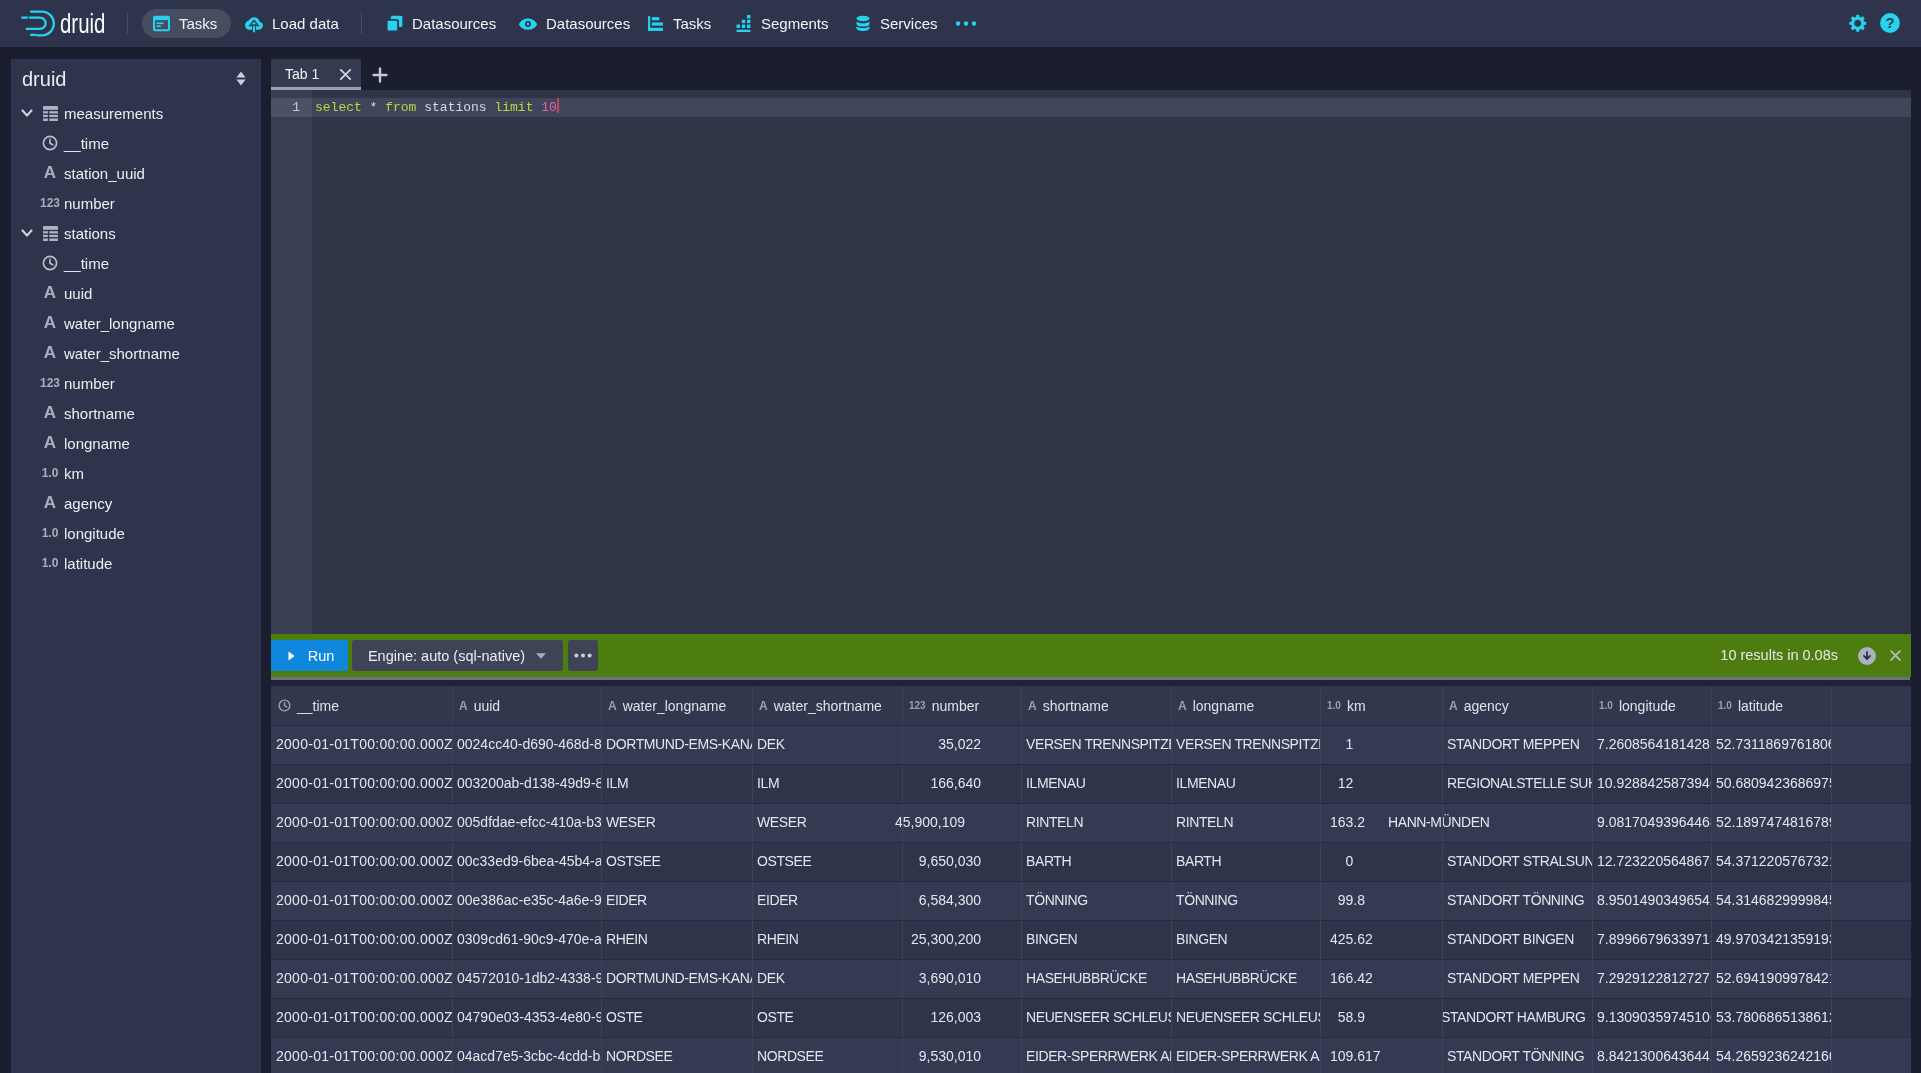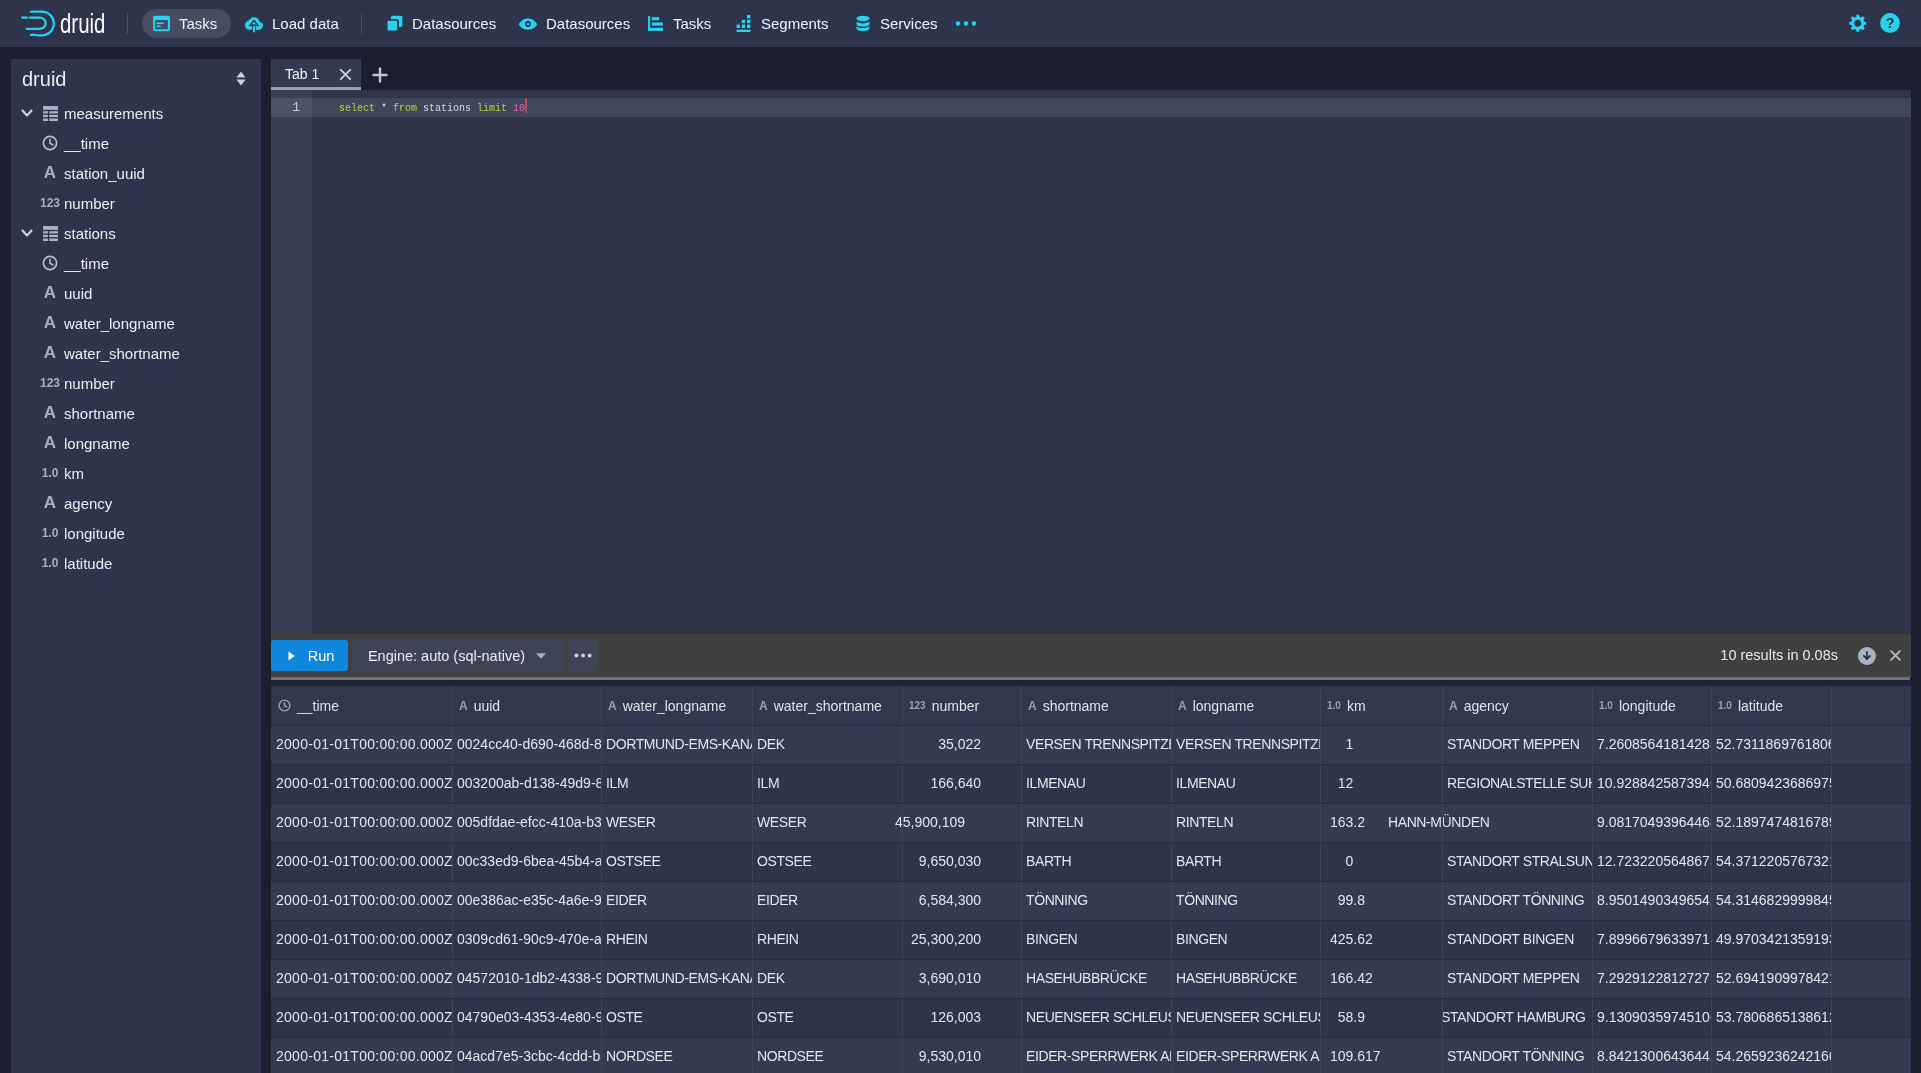--- a/index.html
+++ b/index.html
@@ -25,26 +25,26 @@
 .numic{color:#a9afbd;font-weight:bold;font-size:12px;letter-spacing:0;}
 
 #tab1{position:absolute;left:271px;top:59px;width:90px;height:31px;background:#343a4f;}
 #tab1 .t{position:absolute;left:14px;top:7px;font-size:14px;color:#f0f2f7;}
 #tabline{position:absolute;left:271px;top:87px;width:90px;height:3px;background:#9aa1b3;}
 
 #editor{position:absolute;left:271px;top:90px;width:1640px;height:544px;background:#2f3447;}
 #gutter{position:absolute;left:0px;top:0px;width:41px;height:544px;background:#394053;}
 #linehl{position:absolute;left:41px;top:8px;width:1599px;height:19px;background:#404659;}
 #gutterhl{position:absolute;left:0px;top:8px;width:41px;height:19px;background:#4c5265;}
-#code{position:absolute;left:68px;top:8px;height:19px;line-height:19px;font-family:"Liberation Mono",monospace;font-size:10px;white-space:pre;}
+#code{position:absolute;left:44px;top:8px;height:19px;line-height:19px;font-family:"Liberation Mono",monospace;font-size:13px;white-space:pre;}
 #lnum{position:absolute;left:0;top:8px;width:29px;height:19px;line-height:19px;text-align:right;color:#c6cad4;font-family:"Liberation Mono",monospace;font-size:13px;}
 .kw{color:#bcd640;} .pl{color:#d4dae6;} .nm{color:#ee5fb3;}
 #cursor{display:inline-block;width:2px;height:15px;background:#b84a5c;vertical-align:-2px;}
 
-#runbar{position:absolute;left:271px;top:634px;width:1640px;height:43px;background:#404040;}
+#runbar{position:absolute;left:271px;top:634px;width:1640px;height:43px;background:#4d7c0f;}
 .btn{position:absolute;top:6px;height:31px;border-radius:3px;display:flex;align-items:center;justify-content:center;
  font-size:14.5px;color:#eaedf3;}
 #runbtn{left:0px;width:77px;background:#0e87dc;color:#fff;gap:13px;}
 #enginebtn{left:81px;width:211px;background:#3e4456;gap:10px;}
 #morebtn{left:297px;width:30px;background:#3e4456;}
 #results{position:absolute;right:73px;top:0;height:43px;line-height:43px;font-size:14.5px;color:#e6e9f0;}
 
 #splitter{position:absolute;left:271px;top:677px;width:1639px;height:3px;background:#6a7187;}
 
 #table{position:absolute;left:271px;top:686px;width:1640px;height:387px;overflow:hidden;}

